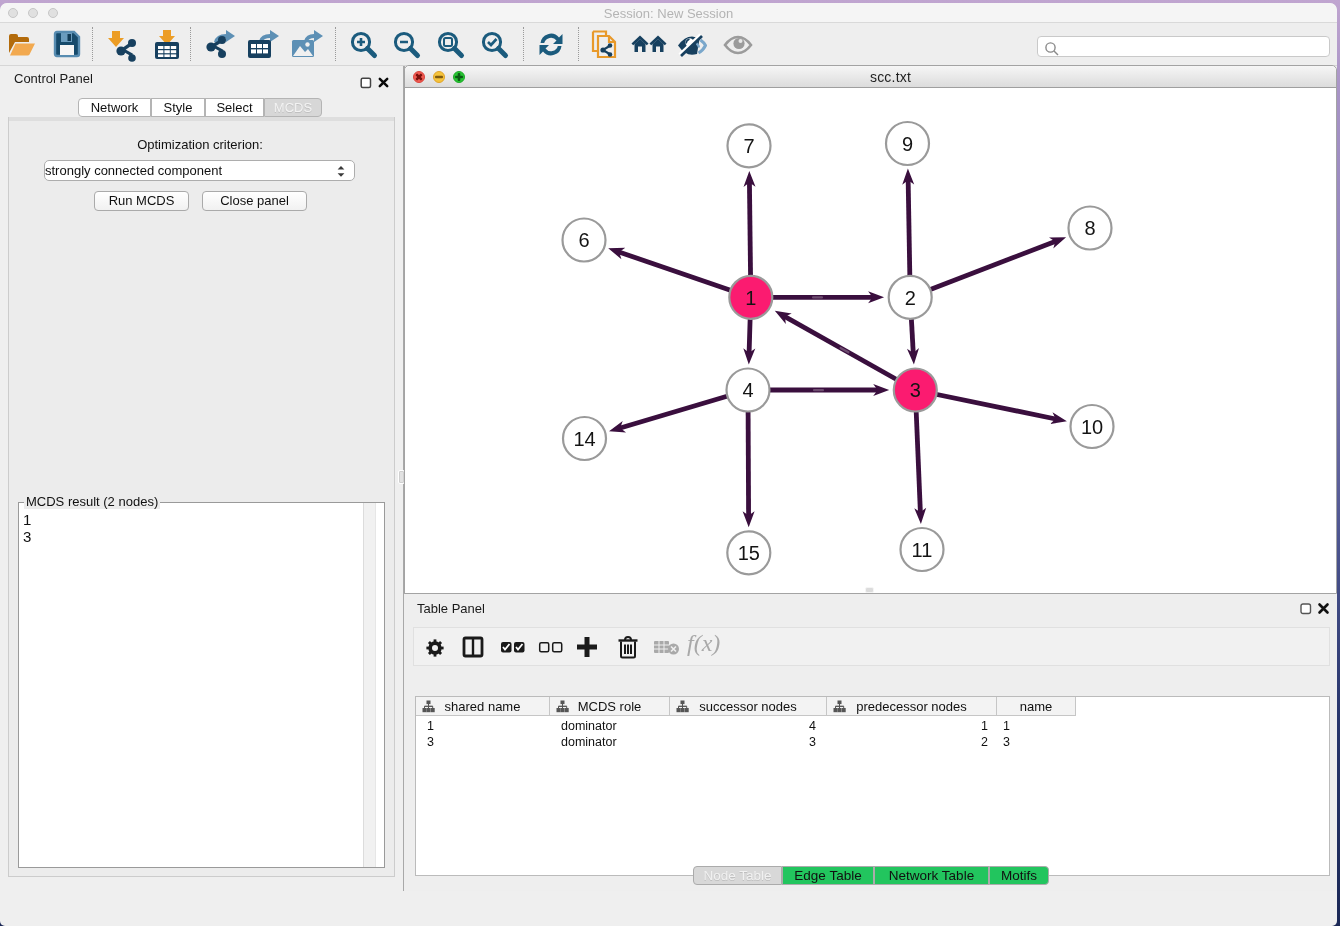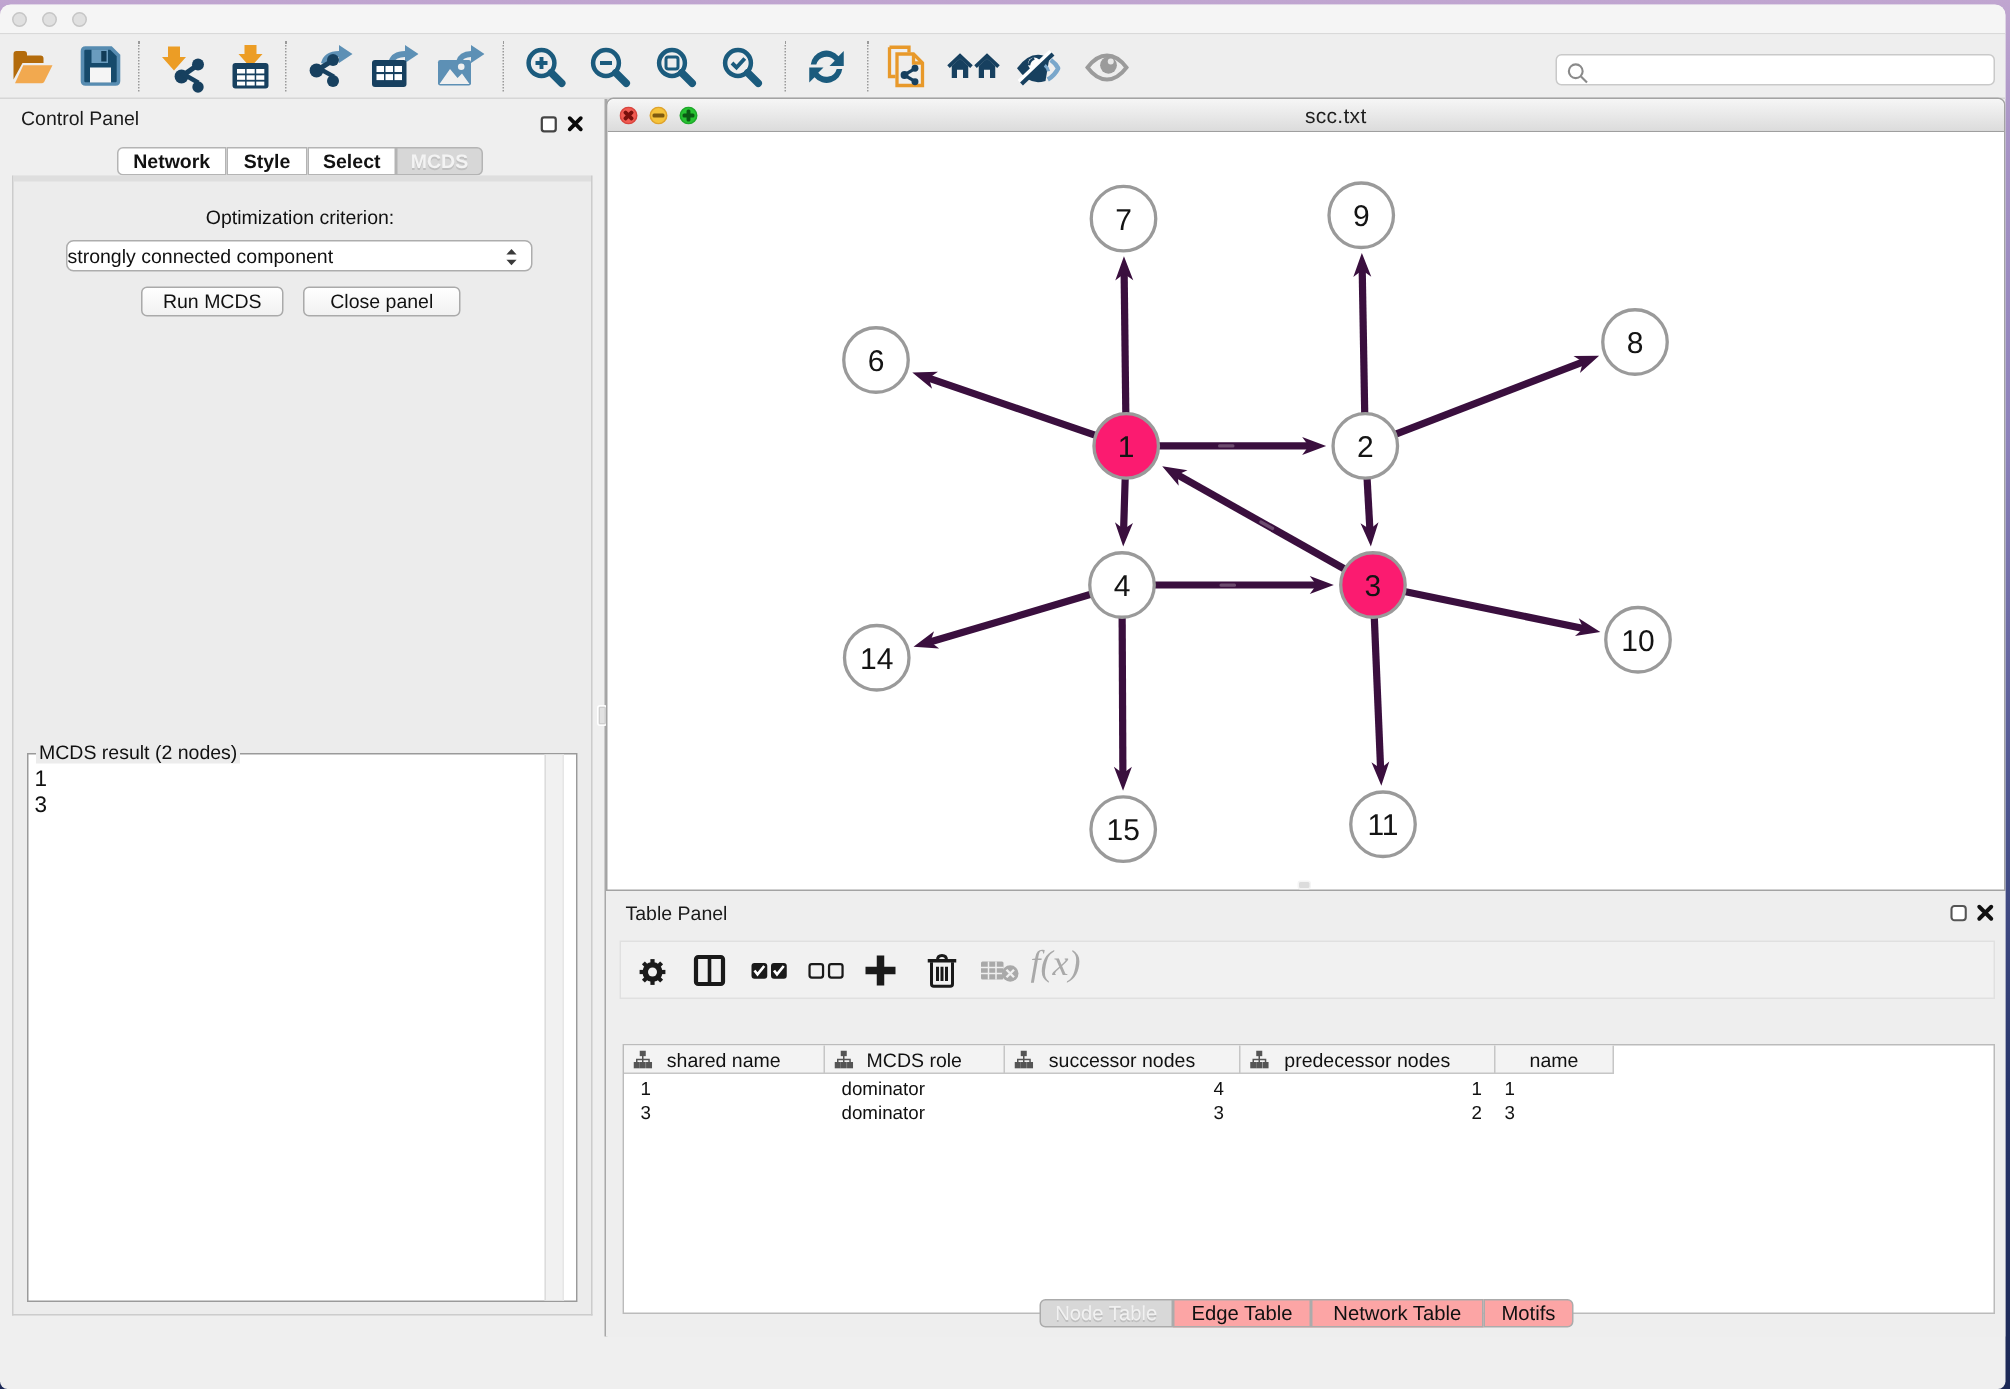--- a/index.html
+++ b/index.html
@@ -20,21 +20,21 @@
   border-bottom:1px solid #d6d6d6; }
 .tsep { position:absolute; top:4px; height:34px; width:0; border-left:1px dotted #9a9a9a; }
 .ticon { position:absolute; top:7px; }
 #search { position:absolute; left:1037px; top:13px; width:293px; height:21px; background:#fff;
   border:1px solid #c9c9c9; border-radius:4px; }
 
 #cpanel { position:absolute; left:0; top:63px; width:403px; height:825px; background:#efefef; }
 #cphead { position:absolute; left:14px; top:5px; font-size:13px; color:#1a1a1a; }
 .tabrow { position:absolute; font-size:13px; color:#111; }
 .tab { position:absolute; top:0; height:19px; background:#fff; border:1px solid #b4b4b4;
-  text-align:center; line-height:18px;font-weight:bold; }
+  text-align:center; line-height:18px; }
 .tabsel { background:#d7d7d7; color:#f3f3f3; text-shadow:0 1px 0 #c0c0c0; }
 #tabpanel { position:absolute; left:8px; top:51px; width:387px; height:760px;
   background:#ececec; border:1px solid #cccccc; border-top:none; }
 #optlabel { position:absolute; left:0; top:71px; width:400px; text-align:center; font-size:13px; color:#111; }
 #combo { position:absolute; left:44px; top:94px; width:311px; height:21px; background:#fff;
   border:1px solid #adadad; border-radius:5px; font-size:13px; color:#111; line-height:19px;
   }
 .btn { position:absolute; top:125px; height:20px; background:linear-gradient(#ffffff,#f1f1f1);
   border:1px solid #aaaaaa; border-radius:4px; font-size:13px; color:#111;
   text-align:center; line-height:18px; }
@@ -64,21 +64,21 @@
 #tphead { position:absolute; left:13px; top:7px; font-size:13px; color:#1a1a1a; }
 #ttoolbar { position:absolute; left:0; top:28px; width:100%; height:44px; }
 #tableb { position:absolute; left:11px; top:82px; width:915px; height:180px; background:#fff;
   border:1px solid #bbbbbb;margin-top:20px; }
 #thead { position:absolute; left:0; top:0; width:660px; height:19px; background:#f3f3f3;
   border-bottom:1px solid #c6c6c6; font-size:13px; color:#111; }
 .thcell { position:absolute; top:0; height:19px; border-right:1px solid #c6c6c6;
   text-align:center; line-height:19px; }
 .trow { position:absolute; font-size:12.5px; color:#111; height:16px; line-height:16px; }
 
-.btab { position:absolute; top:272px; height:19px; background:#fca5a5; border:1px solid #ababab;
+.btab { position:absolute; top:272px; height:19px; background:#22c55e; border:1px solid #ababab;
   font-size:13.5px; color:#111; text-align:center; line-height:18px; }
 
 #statusbar { position:absolute; left:0; top:888px; width:100%; height:35px; background:#efefef;
   border-top:1px solid #cccccc; }
 #menubtn { position:absolute; left:10px; top:8px; width:28px; height:21px; background:#fdfdfd;
   border:1px solid #b6b6b6; }
 #membtn { position:absolute; left:1254px; top:7px; width:75px; height:23px; background:#fbfbfb;
   border:1px solid #aeaeae; font-size:12px; color:#111; }
 svg { display:block; }
 .sorti { position:absolute; top:3px; }
@@ -96,20 +96,21 @@
       <path d="M6.5 4 L6.5 8 M2.5 8 L2.5 6.3 L10.7 6.3 L10.7 8 M2.5 6.3 L10.7 6.3" fill="none" stroke="#555" stroke-width="1"></path>
     </g>
   </defs>
 </svg>
 <div id="desktop"></div>
 <div id="win">
   <div id="titlebar">
     <div class="tdot" style="left:8px"></div>
     <div class="tdot" style="left:28px"></div>
     <div class="tdot" style="left:48px"></div>
+    <div id="wtitle">Session: New Session</div>
   </div>
   <div id="toolbar">
     <div class="tsep" style="left:92px"></div>
     <div class="tsep" style="left:190px"></div>
     <div class="tsep" style="left:335px"></div>
     <div class="tsep" style="left:523px"></div>
     <div class="tsep" style="left:578px"></div>
     <svg class="ticon" style="left:7px" width="30" height="28" viewBox="0 0 30 28">
       <path d="M2 6 Q2 4 4 4 L9 4 Q11 4 11 6 L11 7 L20 7 Q22 7 22 9 L22 12 L8 12 L2 23 Z" fill="#b36b0b"></path>
       <path d="M8.5 13.5 L28 13.5 L22.5 24.5 Q22 25.5 20.5 25.5 L3 25.5 Z" fill="#f2a94f"></path>

